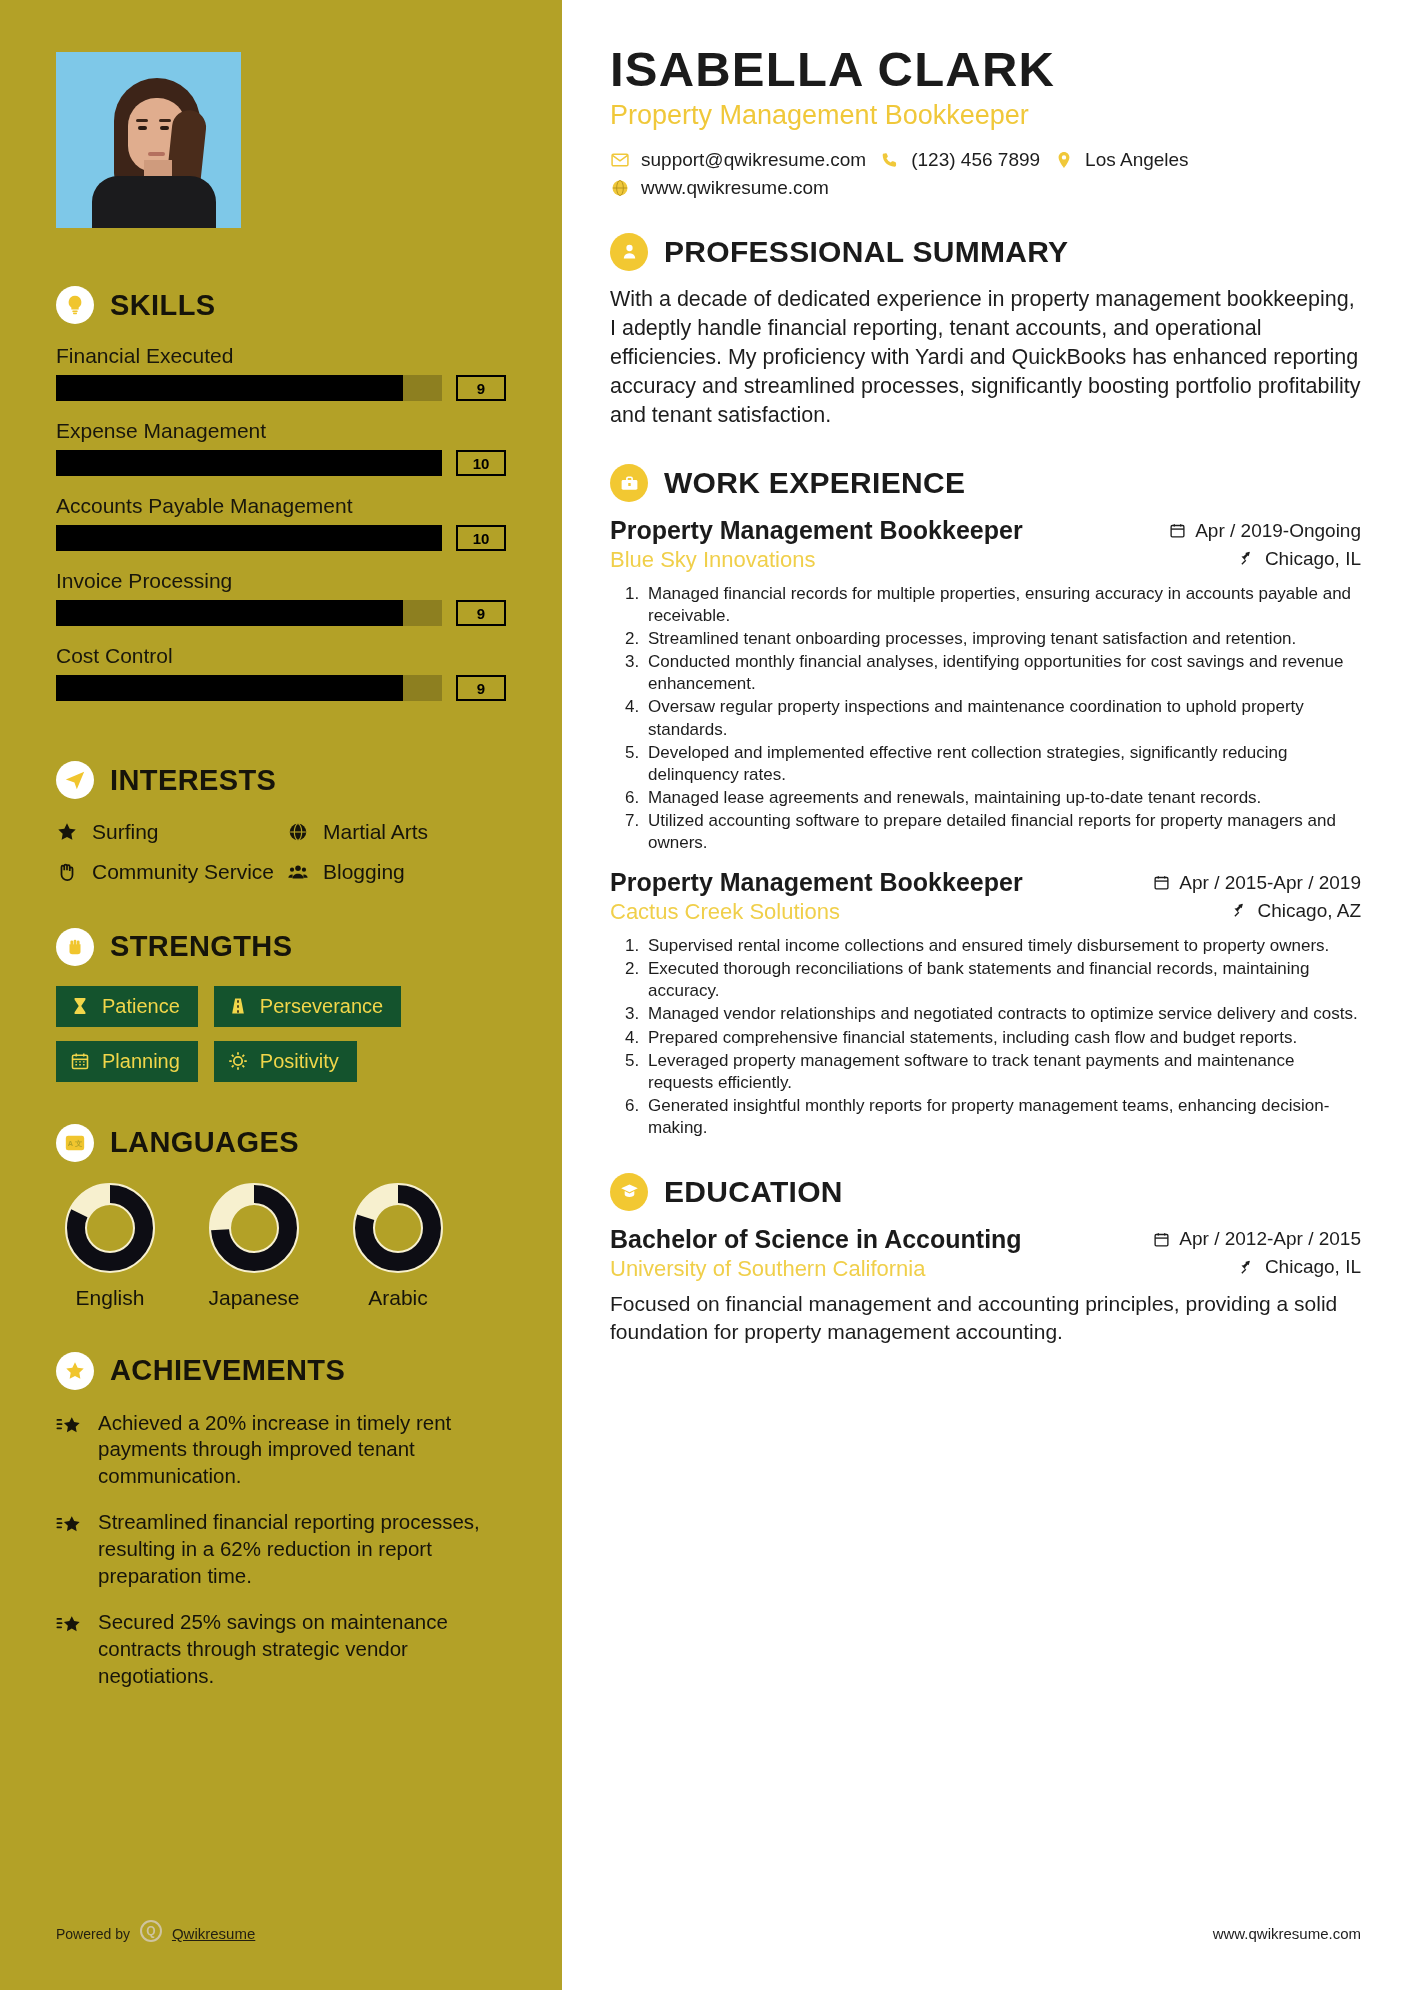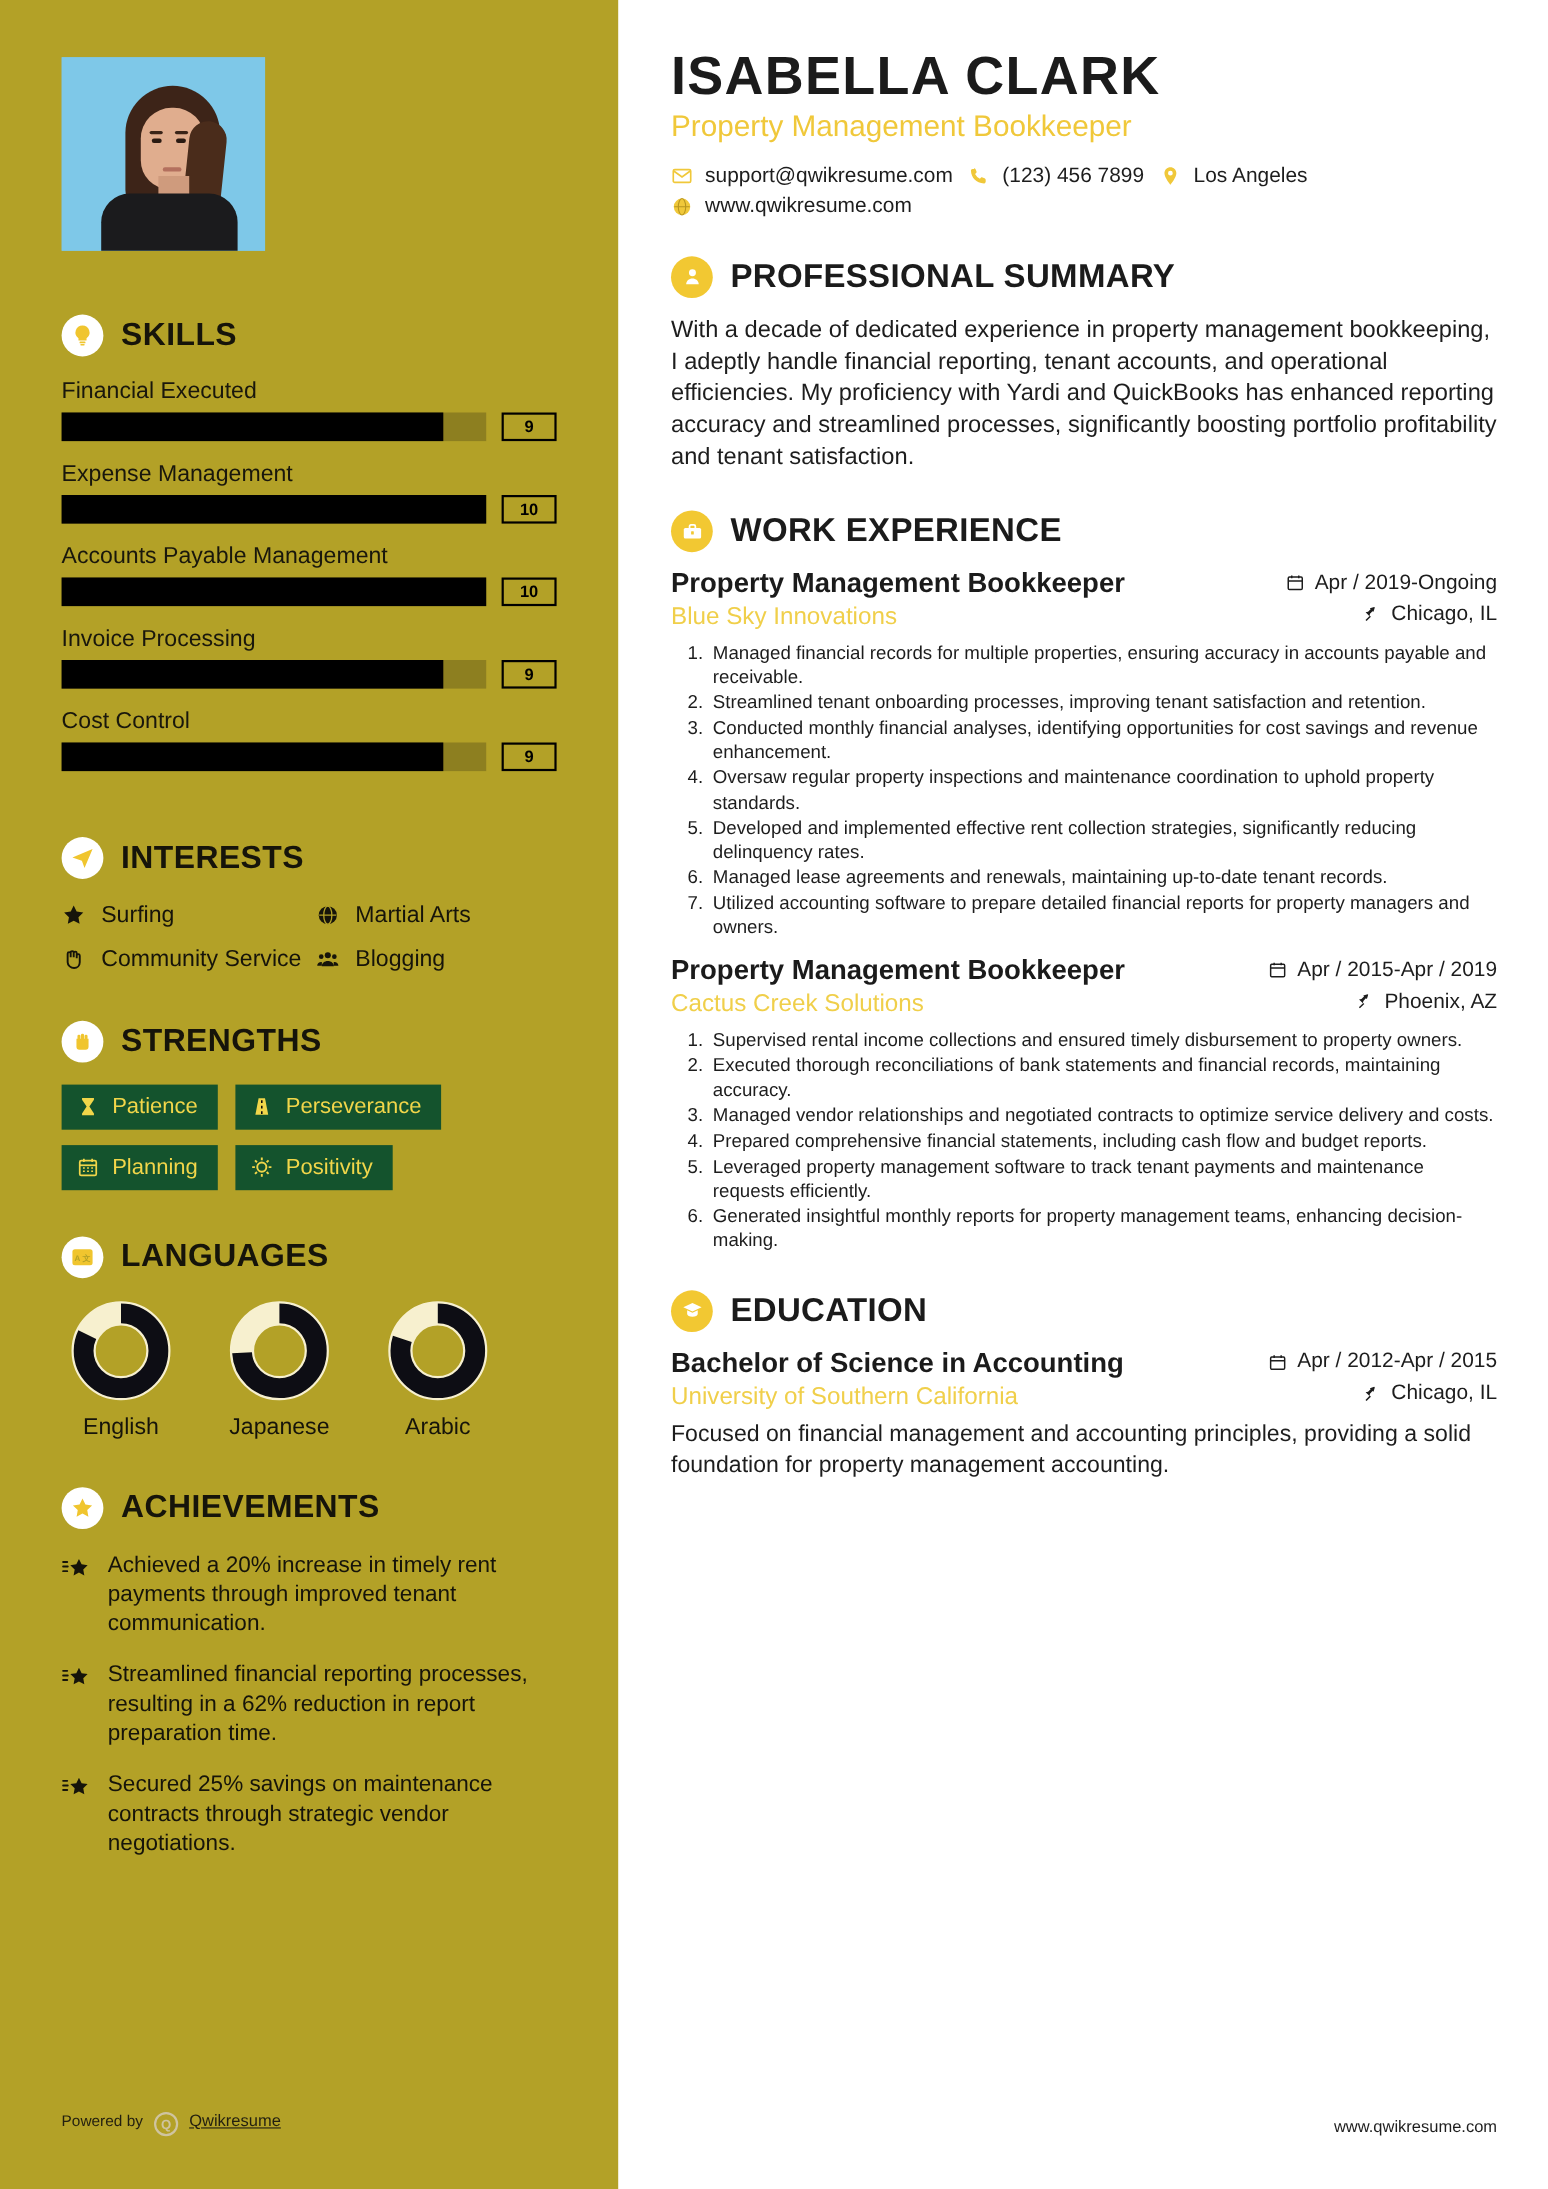--- a/index.html
+++ b/index.html
@@ -170,21 +170,21 @@
     font-size: 20.5px;
     line-height: 1.3;
     color: #16140a;
   }
 
   .sidebar-footer {
     position: absolute;
     left: 56px;
     bottom: 48px;
     display: flex;
-    align-items: flex-start;
+    align-items: flex-end;
     gap: 10px;
     font-size: 14px;
     color: #221f10;
   }
   .pb-logo {
     width: 22px; height: 22px; border-radius: 50%;
     border: 2px solid #cfc4a0;
     display:flex;align-items:center;justify-content:center;
     color:#cfc4a0; font-size:12px; font-weight:bold;
   }
@@ -647,21 +647,21 @@
               <span>Apr / 2015-Apr / 2019</span>
             </div>
           </div>
           <div class="job-sub">
             <div class="job-company">Cactus Creek Solutions</div>
             <div class="job-loc">
               <span class="gi"><svg width="17" height="17" viewBox="0 0 24 24">
                   <path fill="#1d1d1d" d="M14.5 2.5 9 4.2l.9 1.3-3.3 3.2-3.1.6 5 5 .6-3.1 3.2-3.3 1.3.9 1.7-5.5z"></path>
                   <path d="M9.6 14.4 4 20" stroke="#1d1d1d" stroke-width="1.9"></path>
                 </svg></span>
-              <span>Phoenix, AZ</span>
+              <span>Chicago, AZ</span>
             </div>
           </div>
           <ol class="bullets">
             <li>Supervised rental income collections and ensured timely disbursement to property owners.</li>
             <li>Executed thorough reconciliations of bank statements and financial records, maintaining accuracy.</li>
             <li>Managed vendor relationships and negotiated contracts to optimize service delivery and costs.</li>
             <li>Prepared comprehensive financial statements, including cash flow and budget reports.</li>
             <li>Leveraged property management software to track tenant payments and maintenance requests efficiently.</li>
             <li>Generated insightful monthly reports for property management teams, enhancing decision-making.</li>
           </ol>

